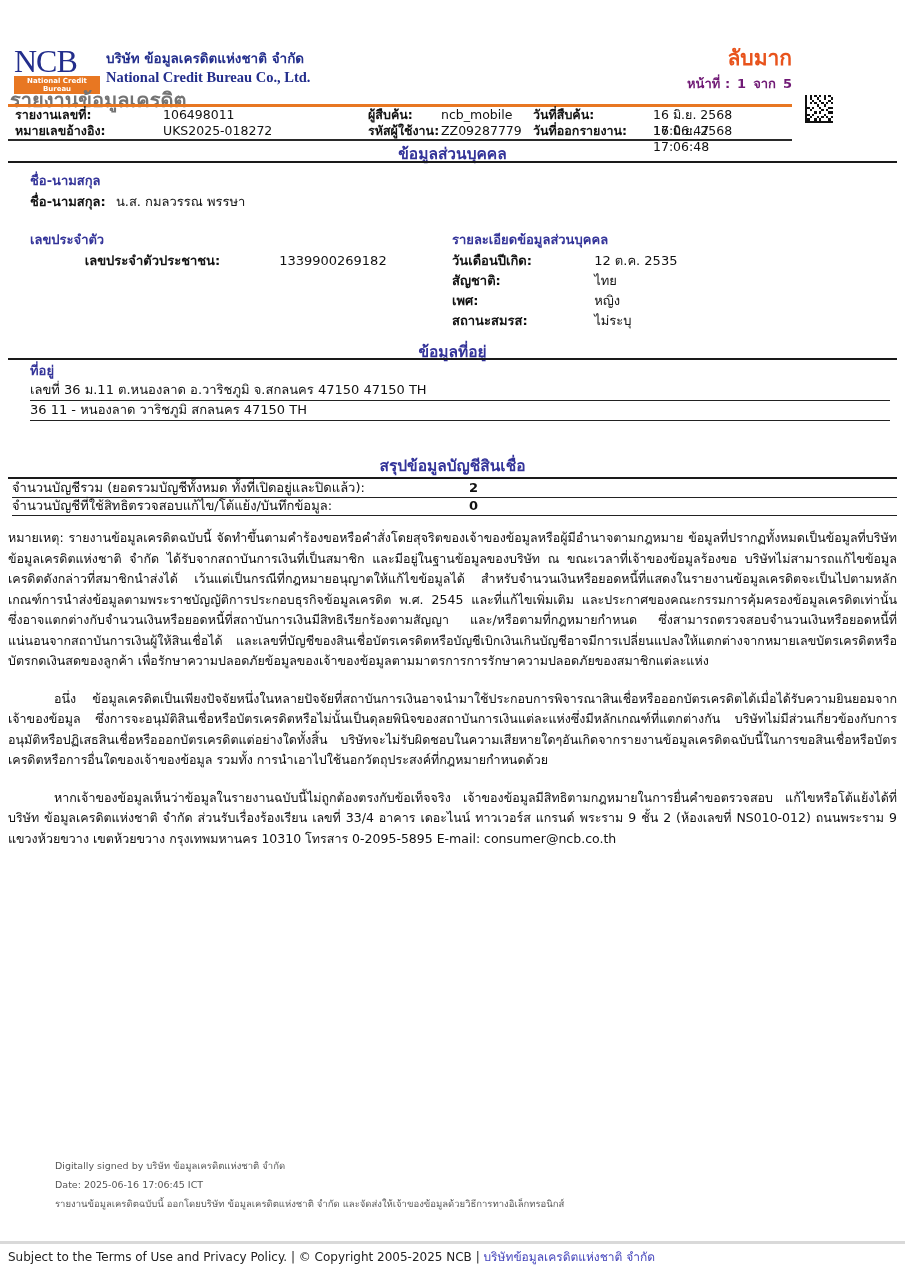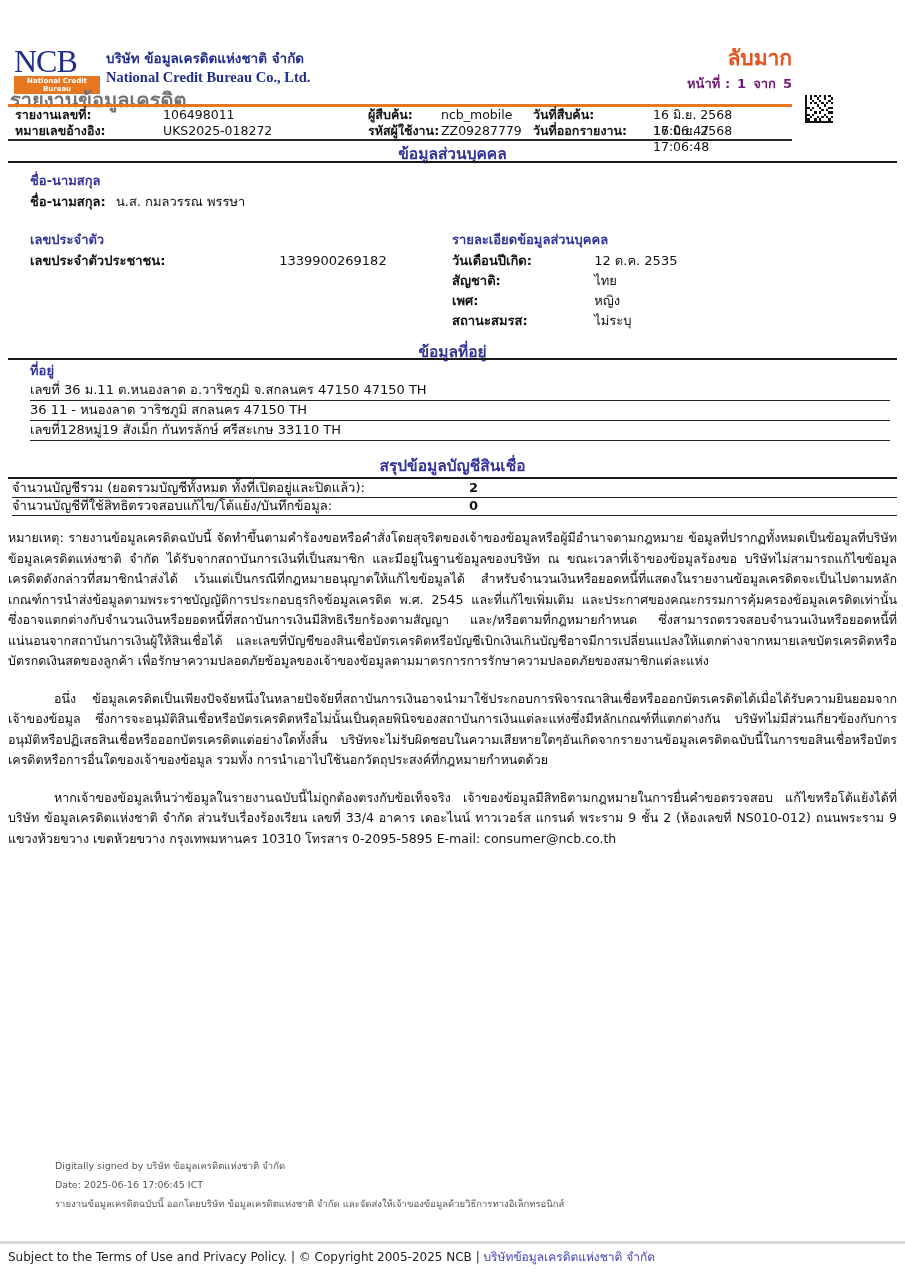--- a/index.html
+++ b/index.html
@@ -128,21 +128,21 @@
   <div class="sec-rule" style="top:161px;"></div>
 
   <div class="kv bluehead" style="left:30px; top:171px;">ชื่อ-นามสกุล</div>
   <div class="kv" style="left:30px; top:192px;">
     <span class="lbl">ชื่อ-นามสกุล:</span>
     <span class="val" style="margin-left:6px;">น.ส. กมลวรรณ พรรษา</span>
   </div>
 
   <div class="kv bluehead" style="left:30px; top:230px;">เลขประจำตัว</div>
   <div class="kv" style="left:30px; top:251px; width:400px;">
-    <span class="lbl" style="display:inline-block; width:245px;">เลขประจำตัวประชาชน:</span>
+    <span class="lbl" style="display:inline-block; width:245px;text-align:center;">เลขประจำตัวประชาชน:</span>
     <span class="val">1339900269182</span>
   </div>
 
   <div class="kv bluehead" style="left:452px; top:230px;">รายละเอียดข้อมูลส่วนบุคคล</div>
   <div class="kv" style="left:452px; top:251px;">
     <span class="lbl" style="display:inline-block; width:138px;">วันเดือนปีเกิด:</span>
     <span class="val">12 ต.ค. 2535</span>
   </div>
   <div class="kv" style="left:452px; top:271px;">
     <span class="lbl" style="display:inline-block; width:138px;">สัญชาติ:</span>
@@ -156,21 +156,20 @@
     <span class="lbl" style="display:inline-block; width:138px;">สถานะสมรส:</span>
     <span class="val">ไม่ระบุ</span>
   </div>
 
   <div class="sec-head" style="top:339px;">ข้อมูลที่อยู่</div>
   <div class="sec-rule" style="top:358px;"></div>
   <div class="kv bluehead" style="left:30px; top:361px;">ที่อยู่</div>
   <div class="addr-rows">
     <div class="addr-row">เลขที่ 36 ม.11 ต.หนองลาด อ.วาริชภูมิ จ.สกลนคร 47150 47150 TH</div>
     <div class="addr-row">36 11 - หนองลาด วาริชภูมิ สกลนคร 47150 TH</div>
-    <div class="addr-row">เลขที่128หมู่19 สังเม็ก กันทรลักษ์ ศรีสะเกษ 33110 TH</div>
   </div>
 
   <div class="sec-head" style="top:453px;">สรุปข้อมูลบัญชีสินเชื่อ</div>
   <div class="sec-rule" style="top:477px;"></div>
   <div class="sum-rows">
     <div class="sum-row">
       <span class="sl">จำนวนบัญชีรวม (ยอดรวมบัญชีทั้งหมด ทั้งที่เปิดอยู่และปิดแล้ว):</span>
       <span class="sv">2</span>
     </div>
     <div class="sum-row">

